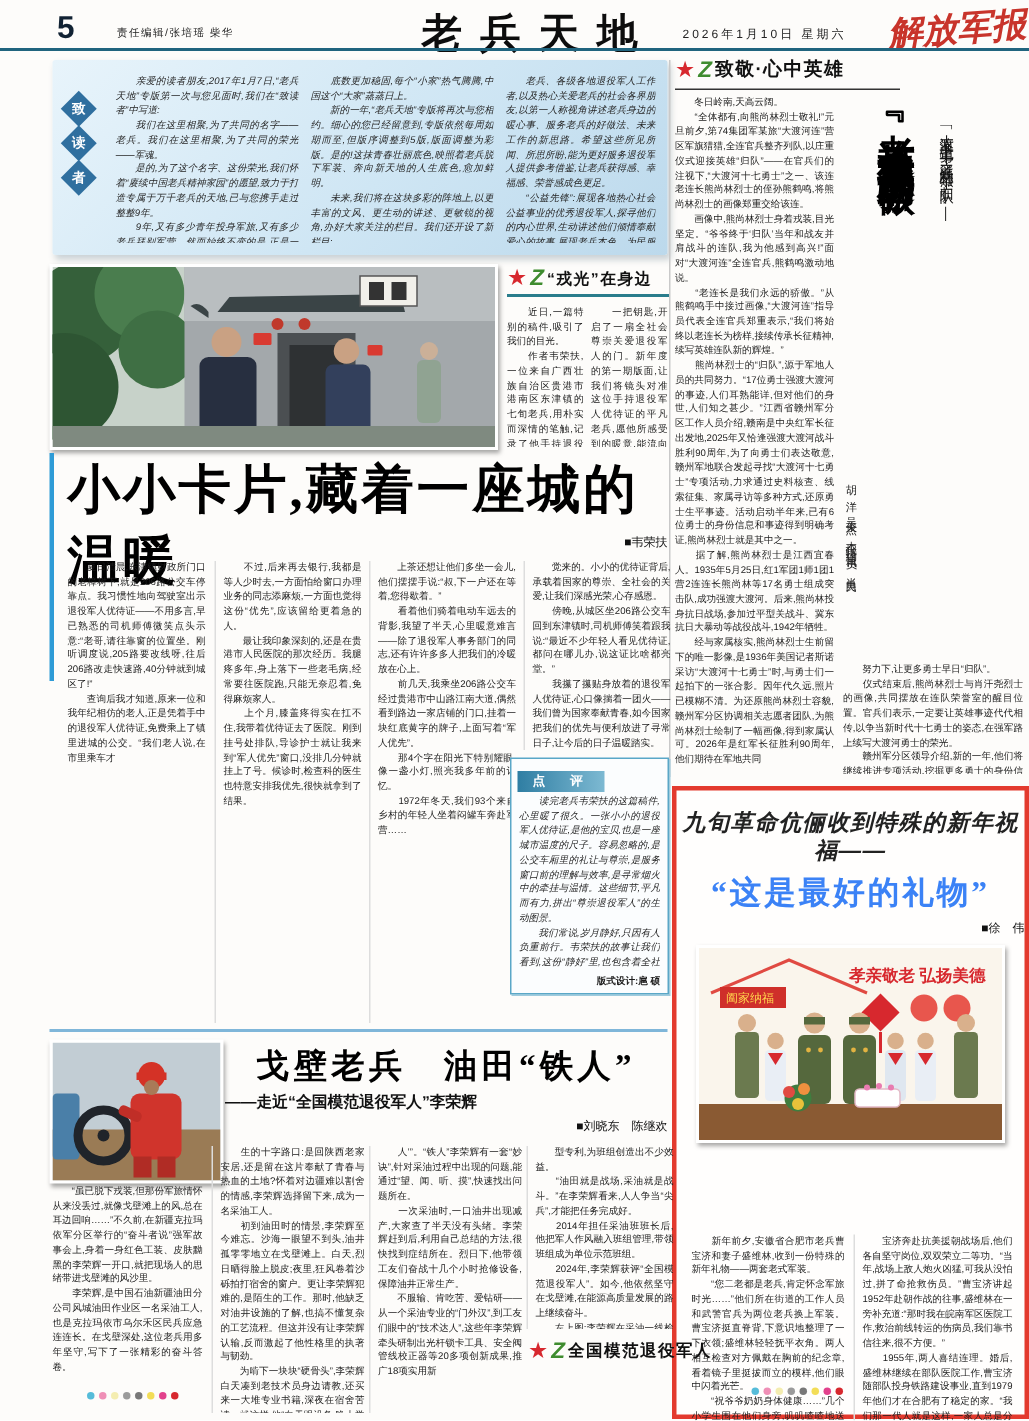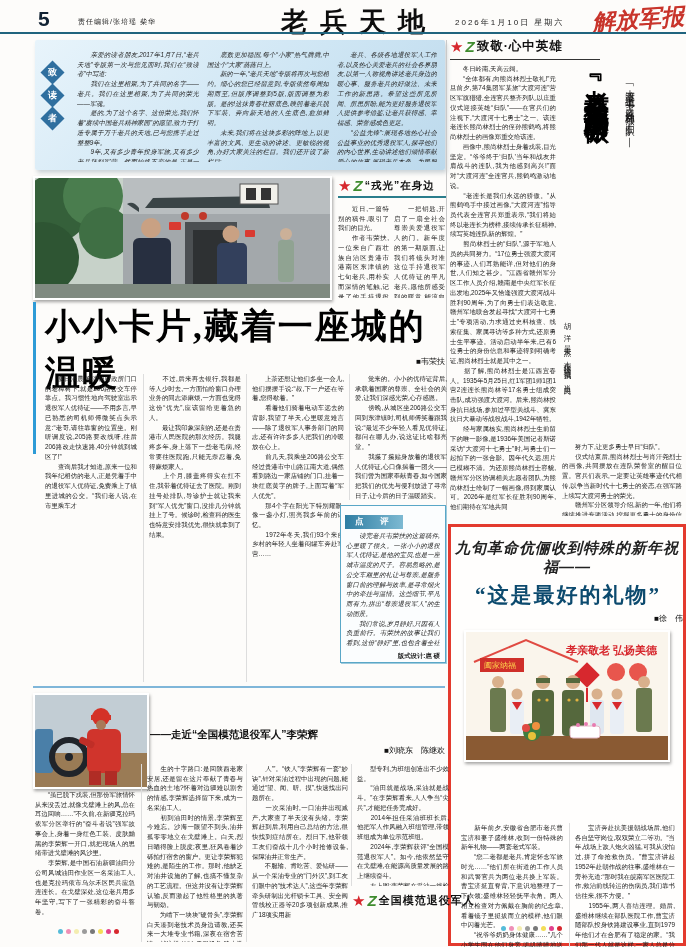--- a/index.html
+++ b/index.html
@@ -39,22 +39,22 @@
          font-family:"Liberation Serif","DejaVu Serif",serif;}
   .vkick{font-size:9.5px;color:#111;letter-spacing:2px;}
   .vby{font-size:7.5px;color:#222;letter-spacing:2px;}
   
   .commentbox{border:1px solid #5aa7c7;background:#fbfdfe;box-shadow:1px 1px 0 #9fcbdd;}
   .commenttab{background:linear-gradient(90deg,#2f7ea3,#7db9d2);color:#fff;font-size:8.5px;
               font-weight:bold;padding:1px 10px;display:inline-block;letter-spacing:4px;}
   
   .redbox{border:3px solid #e33a2e;background:#fffefd;}
   .kicker{font-size:15px;font-weight:bold;font-style:italic;text-align:center;color:#222;letter-spacing:1px;}
-  .gift-headline{font-size:21px;font-weight:bold;text-align:left;color:#0c4a6e;letter-spacing:2px;
-                 font-family:"Liberation Serif","DejaVu Serif",serif;padding-left:24px;}
+  .gift-headline{font-size:21px;font-weight:bold;text-align:center;color:#3b82f6;letter-spacing:2px;
+                 font-family:"Liberation Serif","DejaVu Serif",serif;}
   
   .iron-headline{font-size:22px;font-weight:bold;letter-spacing:3px;color:#000;text-align:center;
                  font-family:"Liberation Serif","DejaVu Serif",serif;}
   .iron-sub{font-size:10.5px;font-weight:bold;text-align:left;color:#111;}
   .photoframe{box-shadow:1px 2px 3px rgba(0,0,0,.35);background:#fff;padding:2px;}
   .dotsrow span{display:inline-block;width:5px;height:5px;border-radius:50%;margin-right:3px;}
   .blue-vbar{background:#2e9bd6;width:3px;}
   .sep-blue{background:#7fb6d9;height:2px;}
   .vline{background:#c9c9c9;width:1px;}
 </style>
@@ -265,20 +265,21 @@
       <rect x="52" y="34" width="34" height="44" rx="6" fill="#d0342c"></rect>
       <circle cx="66" cy="22" r="9" fill="#d43226"></circle>
         <rect x="56" y="20" width="20" height="5" fill="#d43226"></rect>
       <circle cx="66" cy="30" r="5" fill="#a97a58"></circle>
       <rect x="44" y="44" width="16" height="7" rx="3" fill="#c02e27" transform="rotate(25 52 47)"></rect>
       <rect x="54" y="76" width="12" height="14" fill="#b02c25"></rect>
         <rect x="70" y="76" width="12" height="14" fill="#b02c25"></rect>
     </svg>
   </div>
 
+  <div class="abs iron-headline" style="left:150px;top:696px;width:295px;">戈壁老兵　油田“铁人”</div>
   <div class="abs iron-sub" style="left:150px;top:728px;width:295px;">——走近“全国模范退役军人”李荣辉</div>
   <div class="abs byline" style="left:150px;top:745px;width:295px;">■刘晓东　陈继欢</div>
 
   <div class="abs bodytext" style="left:35px;top:790px;width:100px;height:128px;">　　“虽已脱下戎装,但那份军旅情怀从来没丢过,就像戈壁滩上的风,总在耳边回响……”不久前,在新疆克拉玛依军分区举行的“奋斗者说”强军故事会上,身着一身红色工装、皮肤黝黑的李荣辉一开口,就把现场人的思绪带进戈壁滩的风沙里。
 　　李荣辉,是中国石油新疆油田分公司风城油田作业区一名采油工人,也是克拉玛依市乌尔禾区民兵应急连连长。在戈壁深处,这位老兵用多年坚守,写下了一张精彩的奋斗答卷。
 　　1997年冬,18岁的李荣辉怀揣对军营的向往,告别家人奔赴新疆军区某部。在部队摸爬滚打的12年里,训练场上的汗水、边防线上的风雪,磨砺了他的意志。
 　　2009年,服役期满的李荣辉站在人</div>
   <div class="abs bodytext colrule" style="left:141px;top:764px;width:96px;height:178px;">　　生的十字路口:是回陕西老家安居,还是留在这片奉献了青春与热血的土地?怀着对边疆难以割舍的情感,李荣辉选择留下来,成为一名采油工人。
 　　初到油田时的情景,李荣辉至今难忘。沙海一眼望不到头,油井孤零零地立在戈壁滩上。白天,烈日晒得脸上脱皮;夜里,狂风卷着沙砾拍打宿舍的窗户。更让李荣辉犯难的,是陌生的工作。那时,他缺乏对油井设施的了解,也搞不懂复杂的工艺流程。但这并没有让李荣辉认输,反而激起了他性格里的执著与韧劲。
 　　为啃下一块块“硬骨头”,李荣辉白天凑到老技术员身边请教,还买来一大堆专业书籍,深夜在宿舍苦读。就这样,他“白天跟设备,晚上学理论”,整理出5万余条专业参数,画了1000多张工艺流程图,写下一本本工作笔记。

